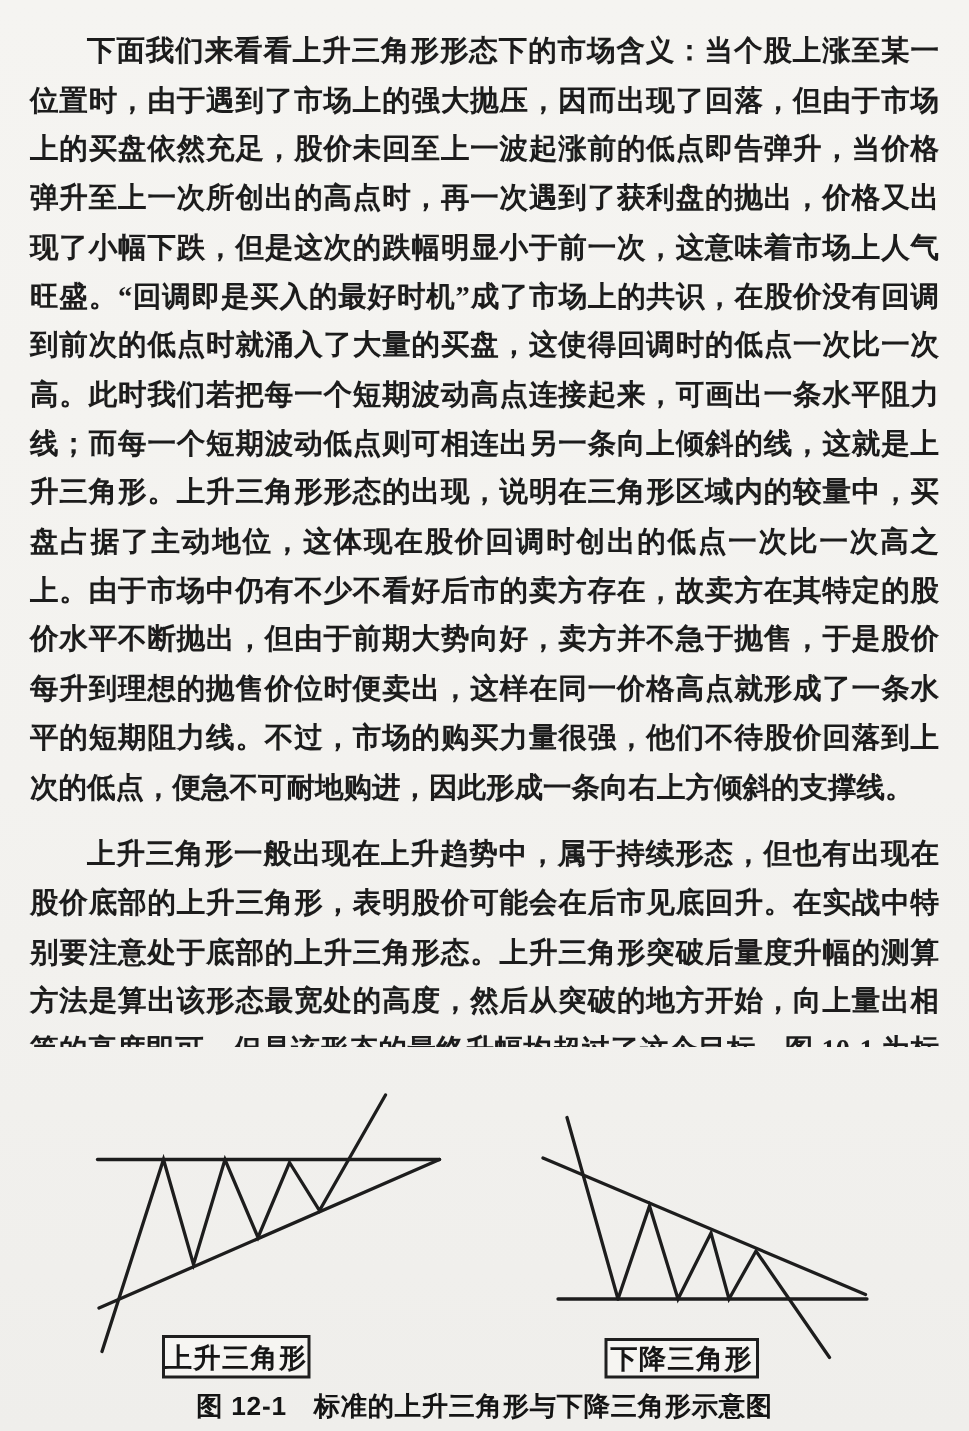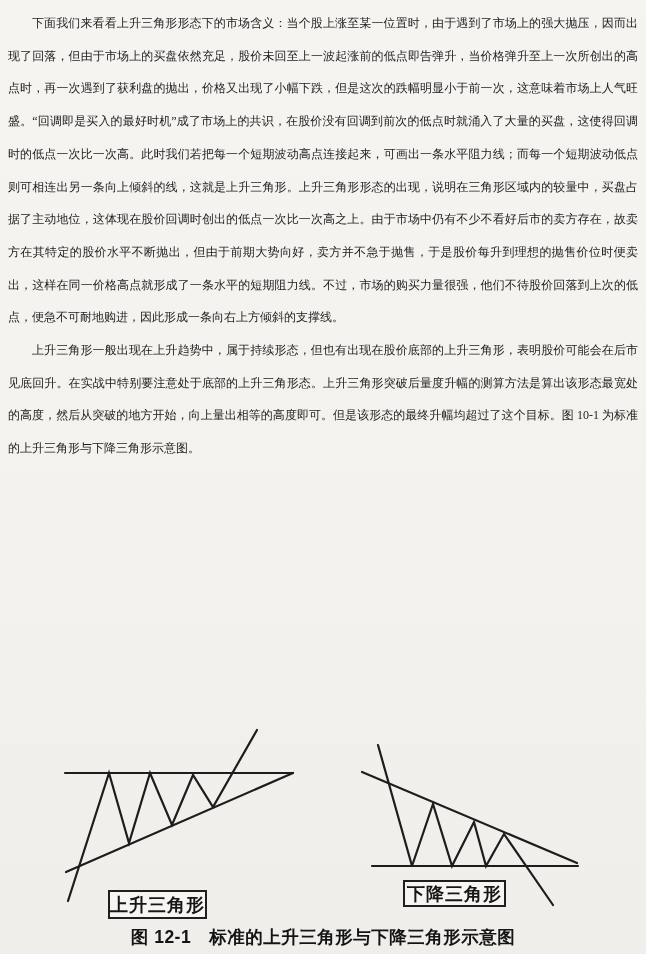--- a/index.html
+++ b/index.html
@@ -16,24 +16,24 @@
     color: #1c1c1c;
     font-family: "Liberation Serif", serif;
   }
   .text-block {
     box-sizing: border-box;
     padding: 7px 8px 0 8px;
     height: 698px;
     overflow: hidden;
   }
   .para {
-    margin: 0;
-    font-size: 12px;
+    margin: 12px;
+    font-size: 19px;
     line-height: 32.7px;
-    font-weight: normal;
+    font-weight: bold;
     text-align: justify;
     text-indent: 2em;
     color: #1c1c1c;
   }
   .figure {
     position: absolute;
     left: 0;
     top: 700px;
     width: 646px;
     height: 254px;
@@ -67,21 +67,21 @@
     color: #161616;
   }
   .fig-label-left {
     left: 108px;
     top: 190px;
     width: 99px;
     height: 29px;
   }
   .fig-label-right {
     left: 403px;
-    top: 180px;
+    top: 192px;
     width: 103px;
     height: 27px;
   }
   .fig-caption {
     position: absolute;
     left: 0;
     top: 225px;
     width: 100%;
     text-align: center;
     font-family: "Liberation Sans", sans-serif;

